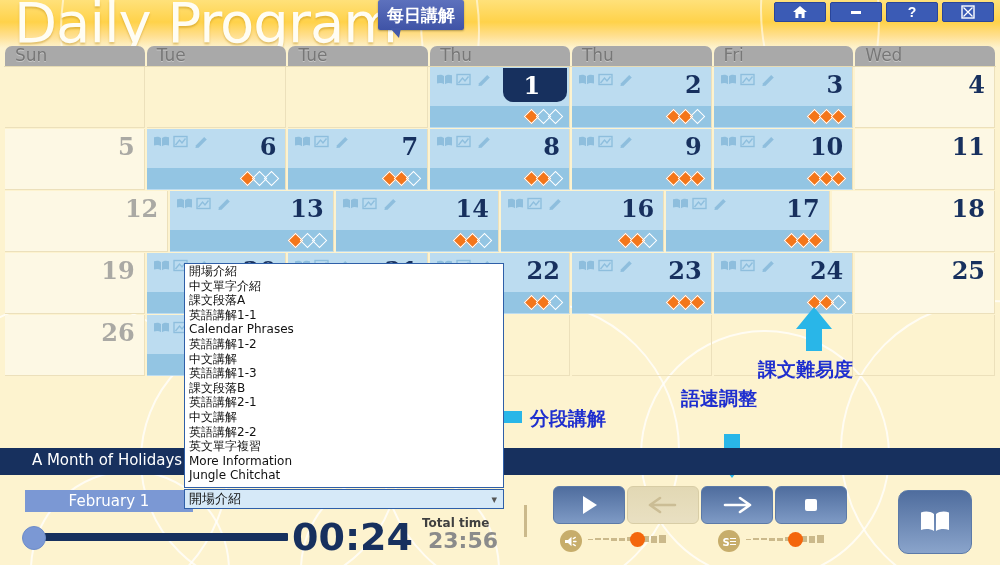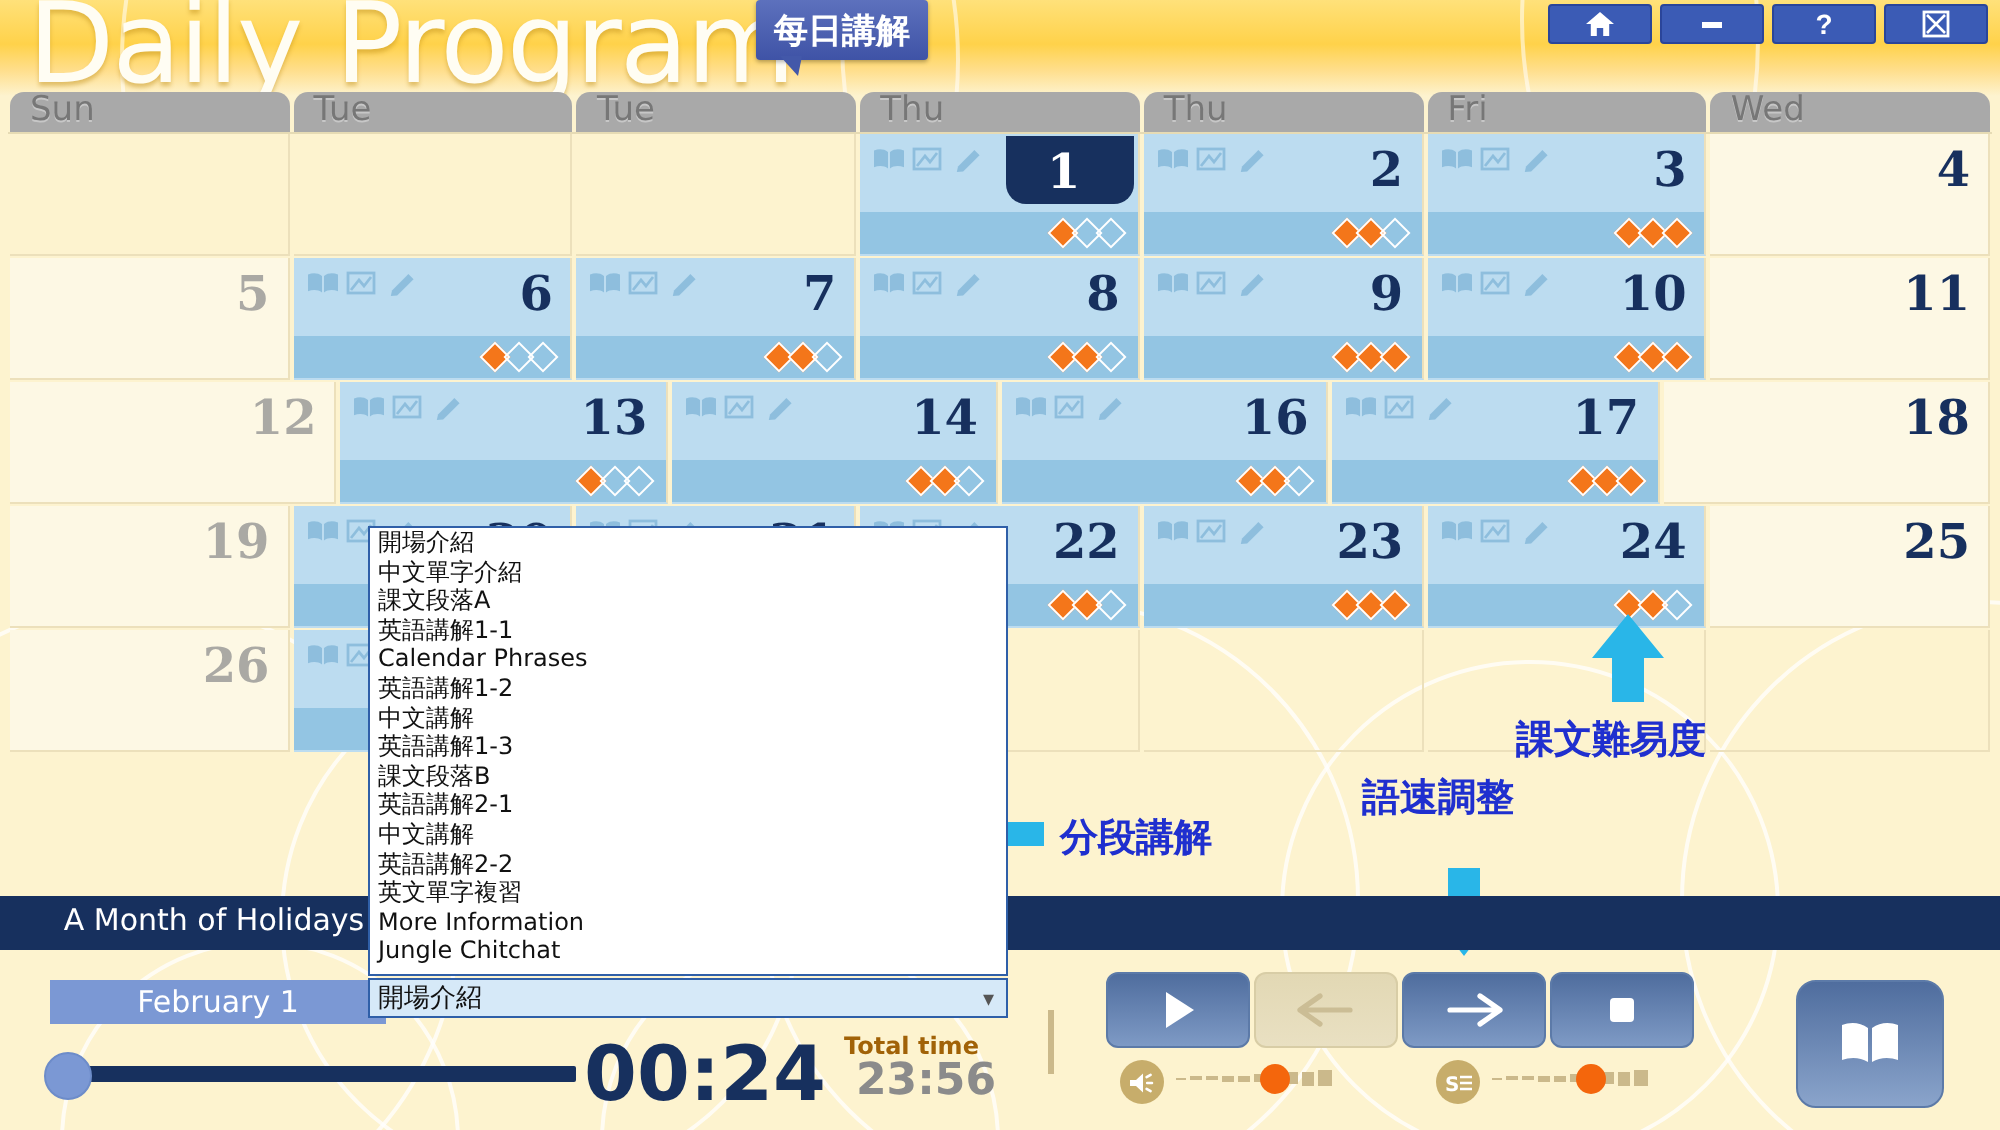--- a/index.html
+++ b/index.html
@@ -163,21 +163,21 @@
     width: 24px; height: 24px; border-radius: 50%;
     background: #7b98d4; border: 1px solid #6d8cc9; cursor: pointer;
   }
   .curtime {
     position: absolute; left: 292px; top: 515px;
     font-size: 38px; font-weight: bold; color: #17305e;
     font-family: "DejaVu Sans", sans-serif;
   }
   .tt-label {
     position: absolute; left: 422px; top: 516px;
-    font-size: 12px; color: #a16207; font-weight: bold;
+    font-size: 12px; color: #404040; font-weight: bold;
     font-family: "DejaVu Sans", sans-serif;
   }
   .tt-val {
     position: absolute; left: 428px; top: 528px;
     font-size: 22px; color: #8b8b8b; font-weight: bold;
     font-family: "DejaVu Sans", sans-serif;
   }
   .vdivider {
     position: absolute; left: 524px; top: 505px; width: 3px; height: 32px;
     background: #cbb98b;

